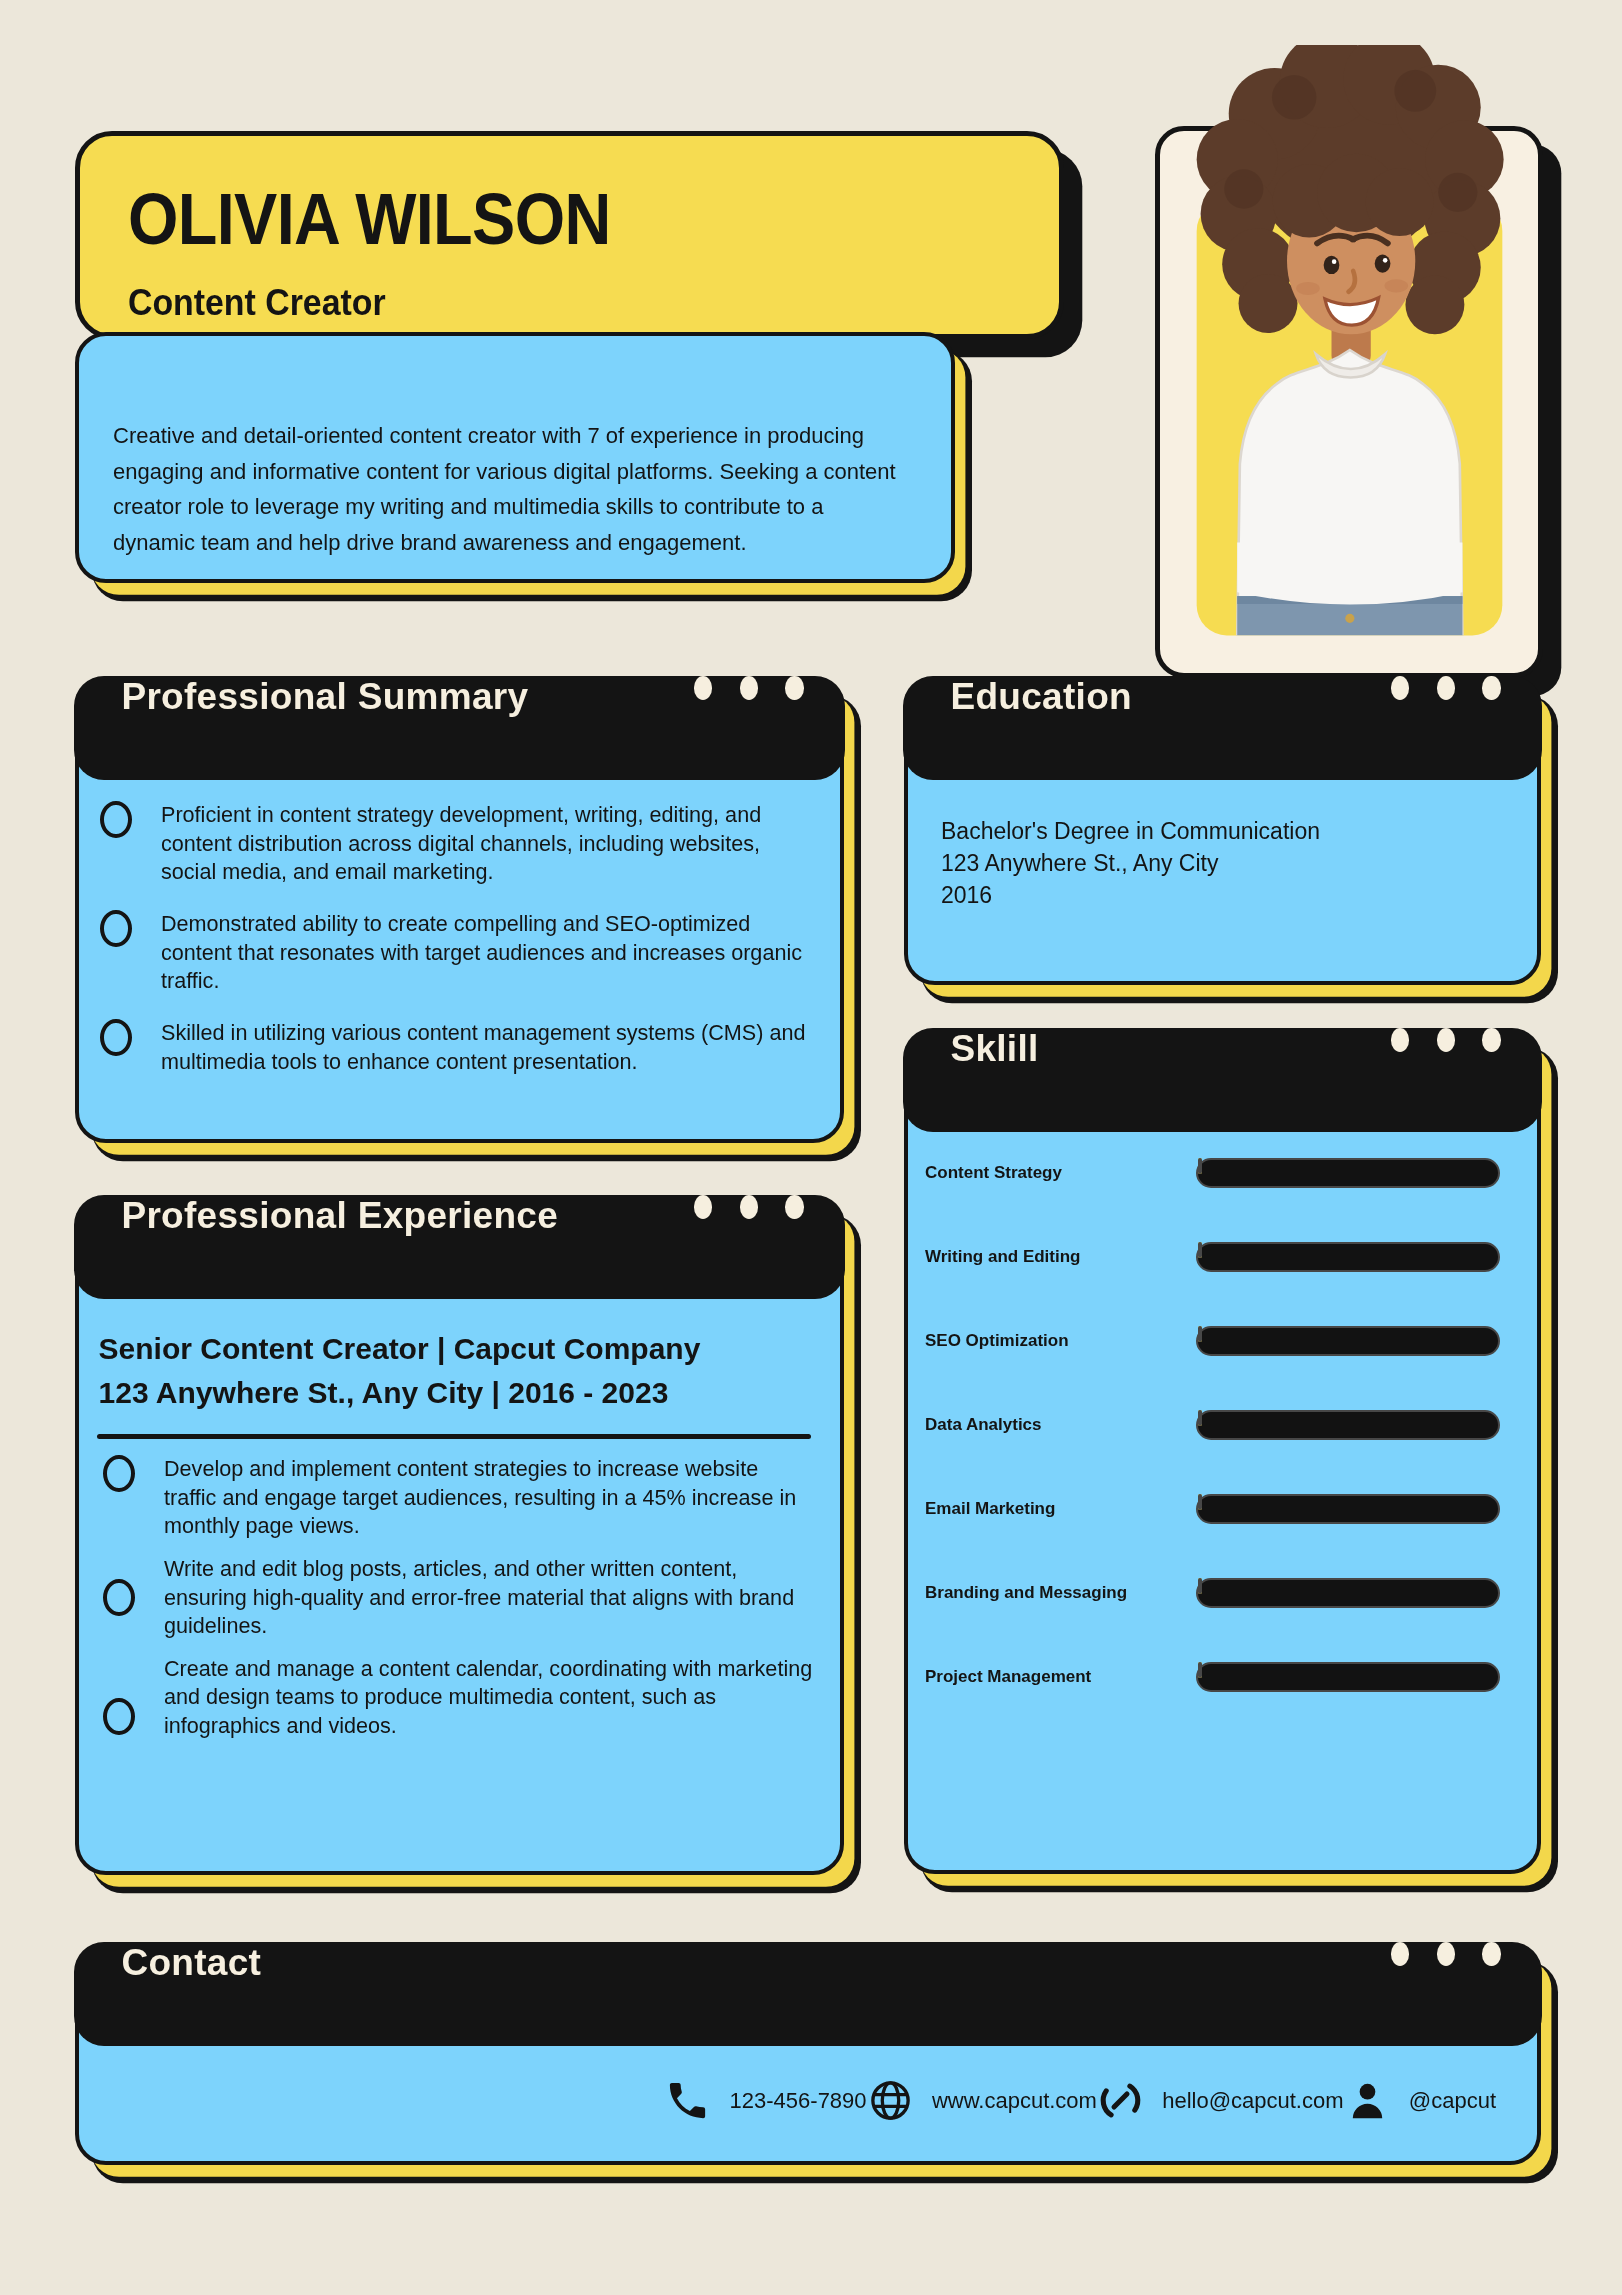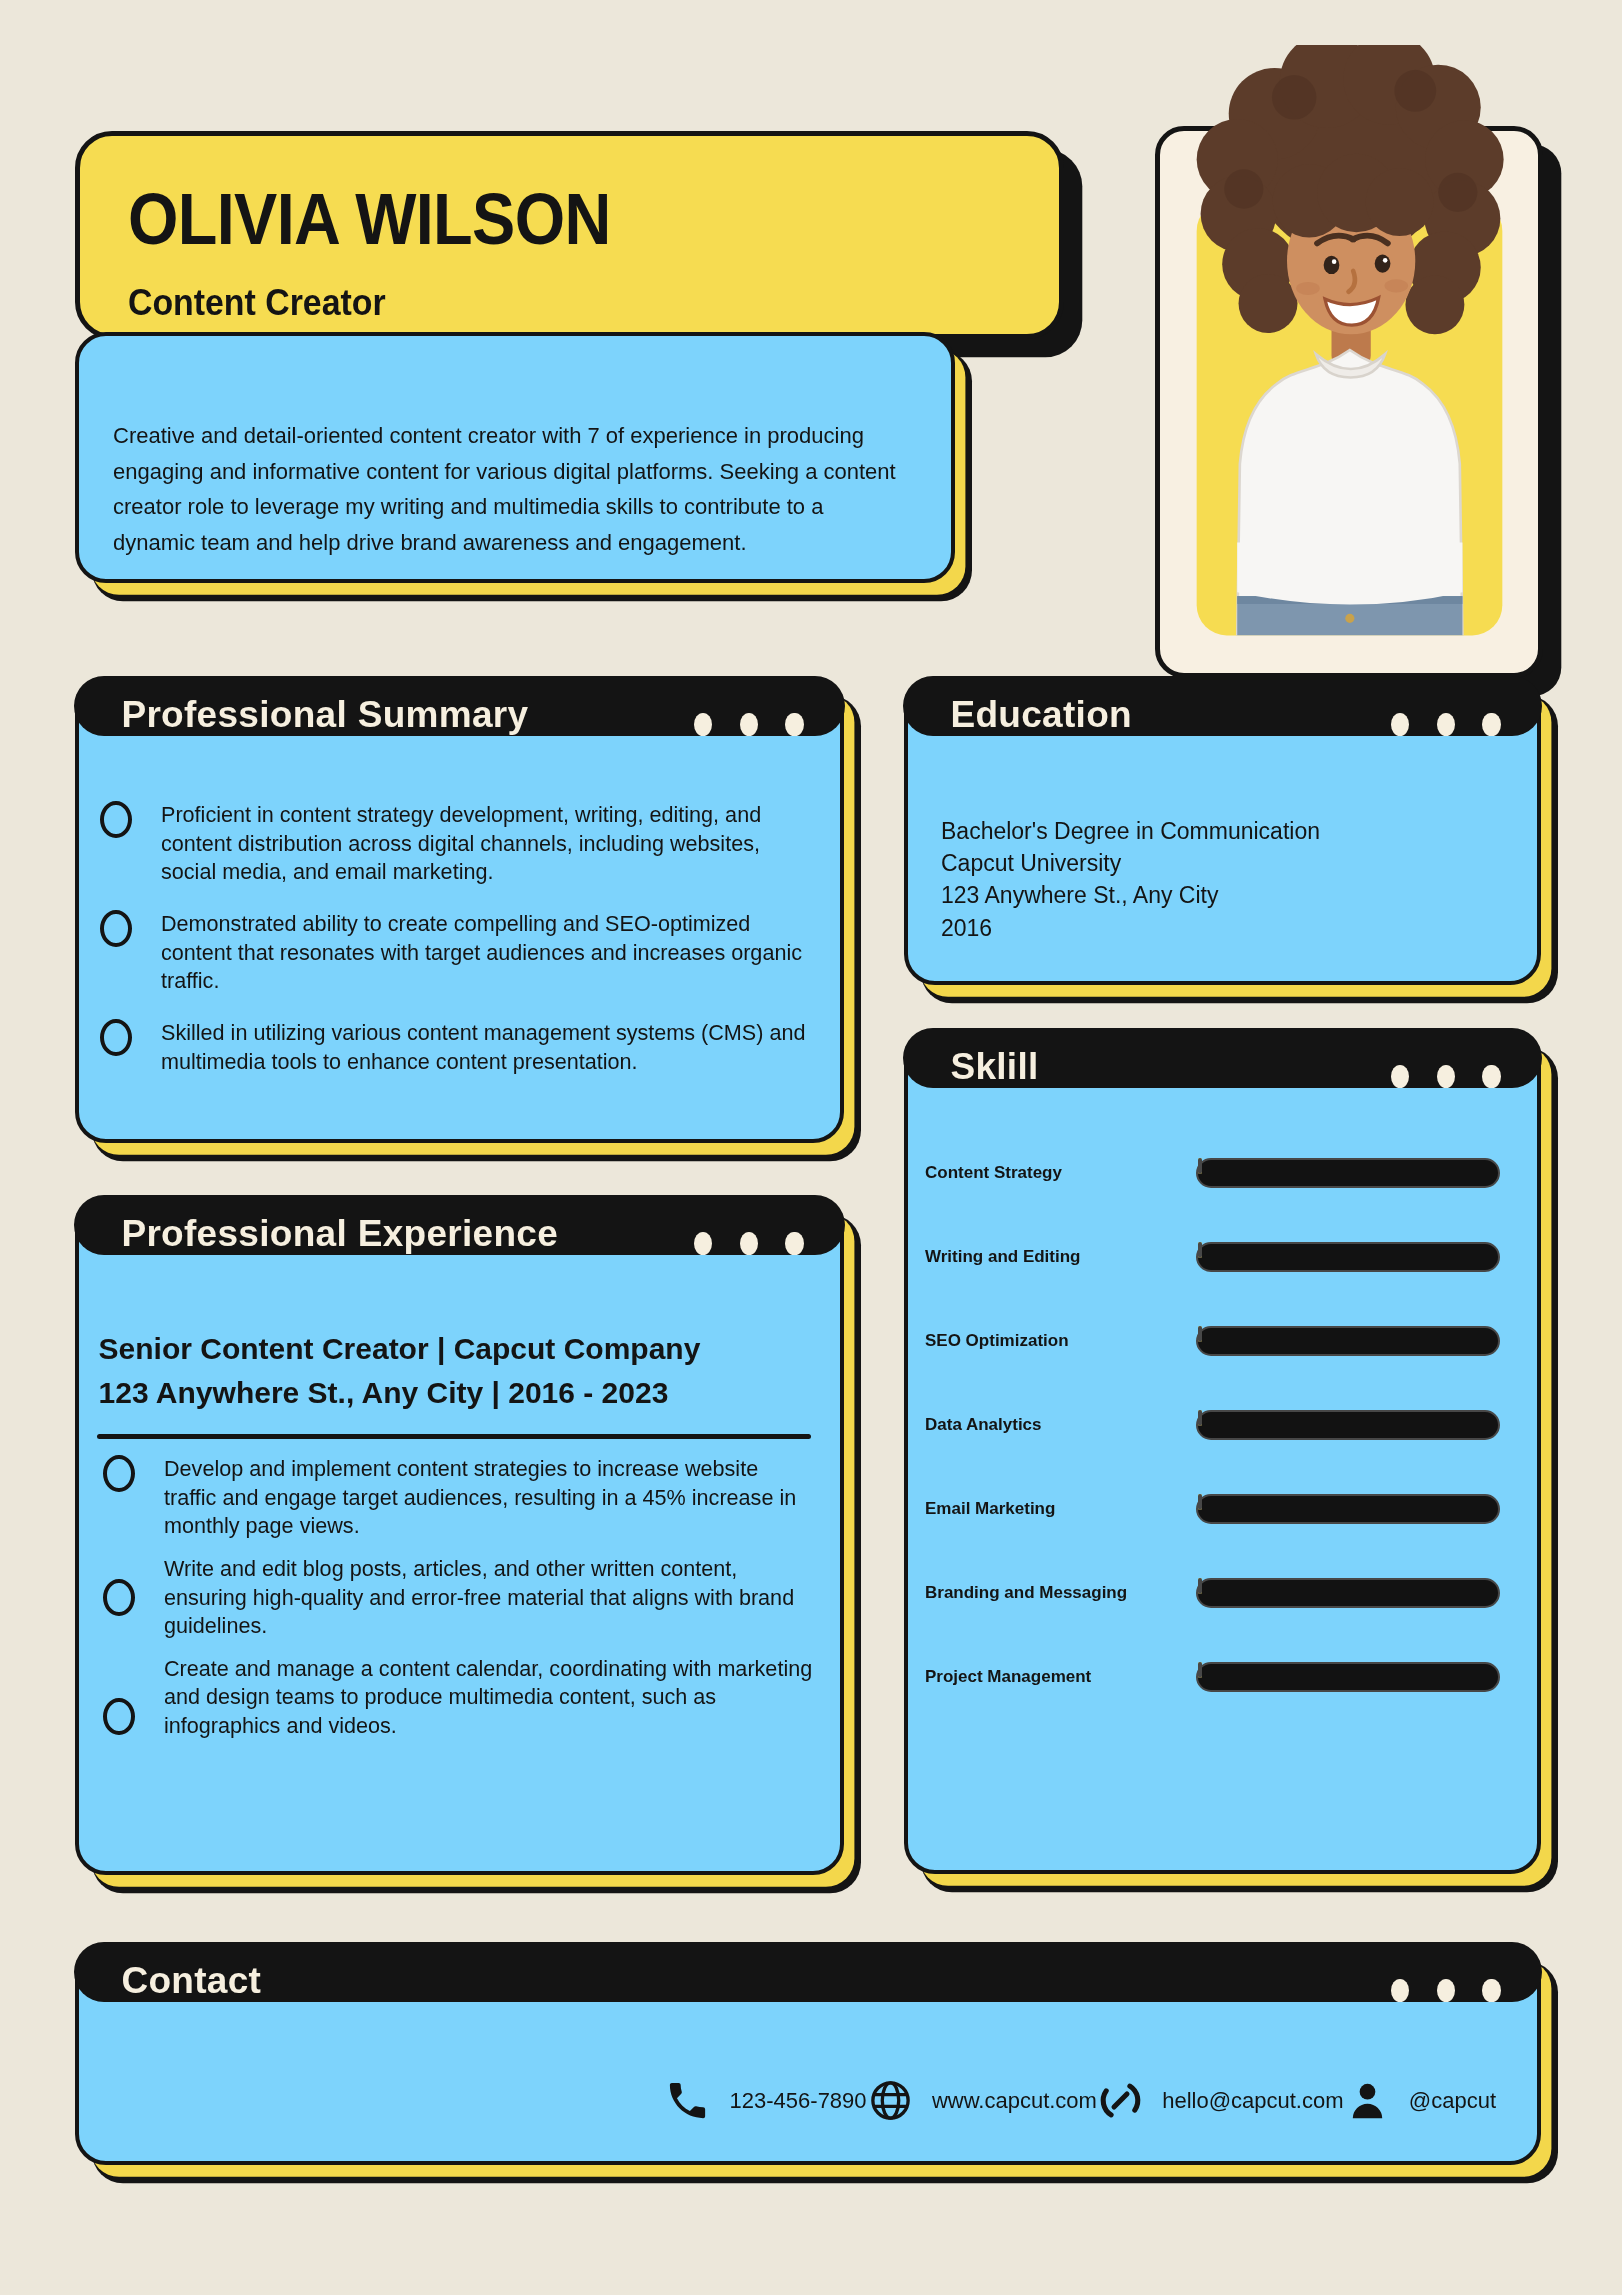--- a/index.html
+++ b/index.html
@@ -17,23 +17,23 @@
     background:#7dd3fc;
     border:4.6px solid #141414;
     border-radius:31px;
     box-sizing:border-box;
   }
   .shadow-yellow{box-shadow:13px 14.4px 0 -2.6px #F3D74B, 17px 18.3px 0 0 #141414;}
   .shadow-black{box-shadow:18.3px 18.3px 0 0 #141414;}
 
   .window-header{
     position:absolute;top:-4.6px;left:-4.6px;
-    width:calc(100% + 9.2px);height:60px;
+    width:calc(100% + 9.2px);height:104px;
     background:#141414;border-radius:30px;
-    display:flex;align-items:flex-end;
+    display:flex;align-items:flex-start;
     padding:0 41px 0 47px;box-sizing:border-box;
   }
   .window-title{
     font-size:37px;font-weight:bold;color:#F6EFDF;letter-spacing:0.3px;
   }
   .dots{margin-left:auto;display:flex;gap:27.5px;align-items:center;}
   .dot{width:18.3px;height:23.6px;border-radius:50%;background:#F6EFDF;}
 
   
   .header-card{
@@ -243,21 +243,20 @@
       <span class="window-title">Education</span>
       <span class="dots">
         <span class="dot"></span>
         <span class="dot"></span>
         <span class="dot"></span>
       </span>
     </header>
     <div class="card-body">
       <div class="edu-lines">
         <div>Bachelor's Degree in Communication</div>
-        <div>Capcut University</div>
         <div>123 Anywhere St., Any City</div>
         <div>2016</div>
       </div>
     </div>
   </section>
 
   <section class="card shadow-yellow skills-card">
     <header class="window-header">
       <span class="window-title">Sklill</span>
       <span class="dots">

